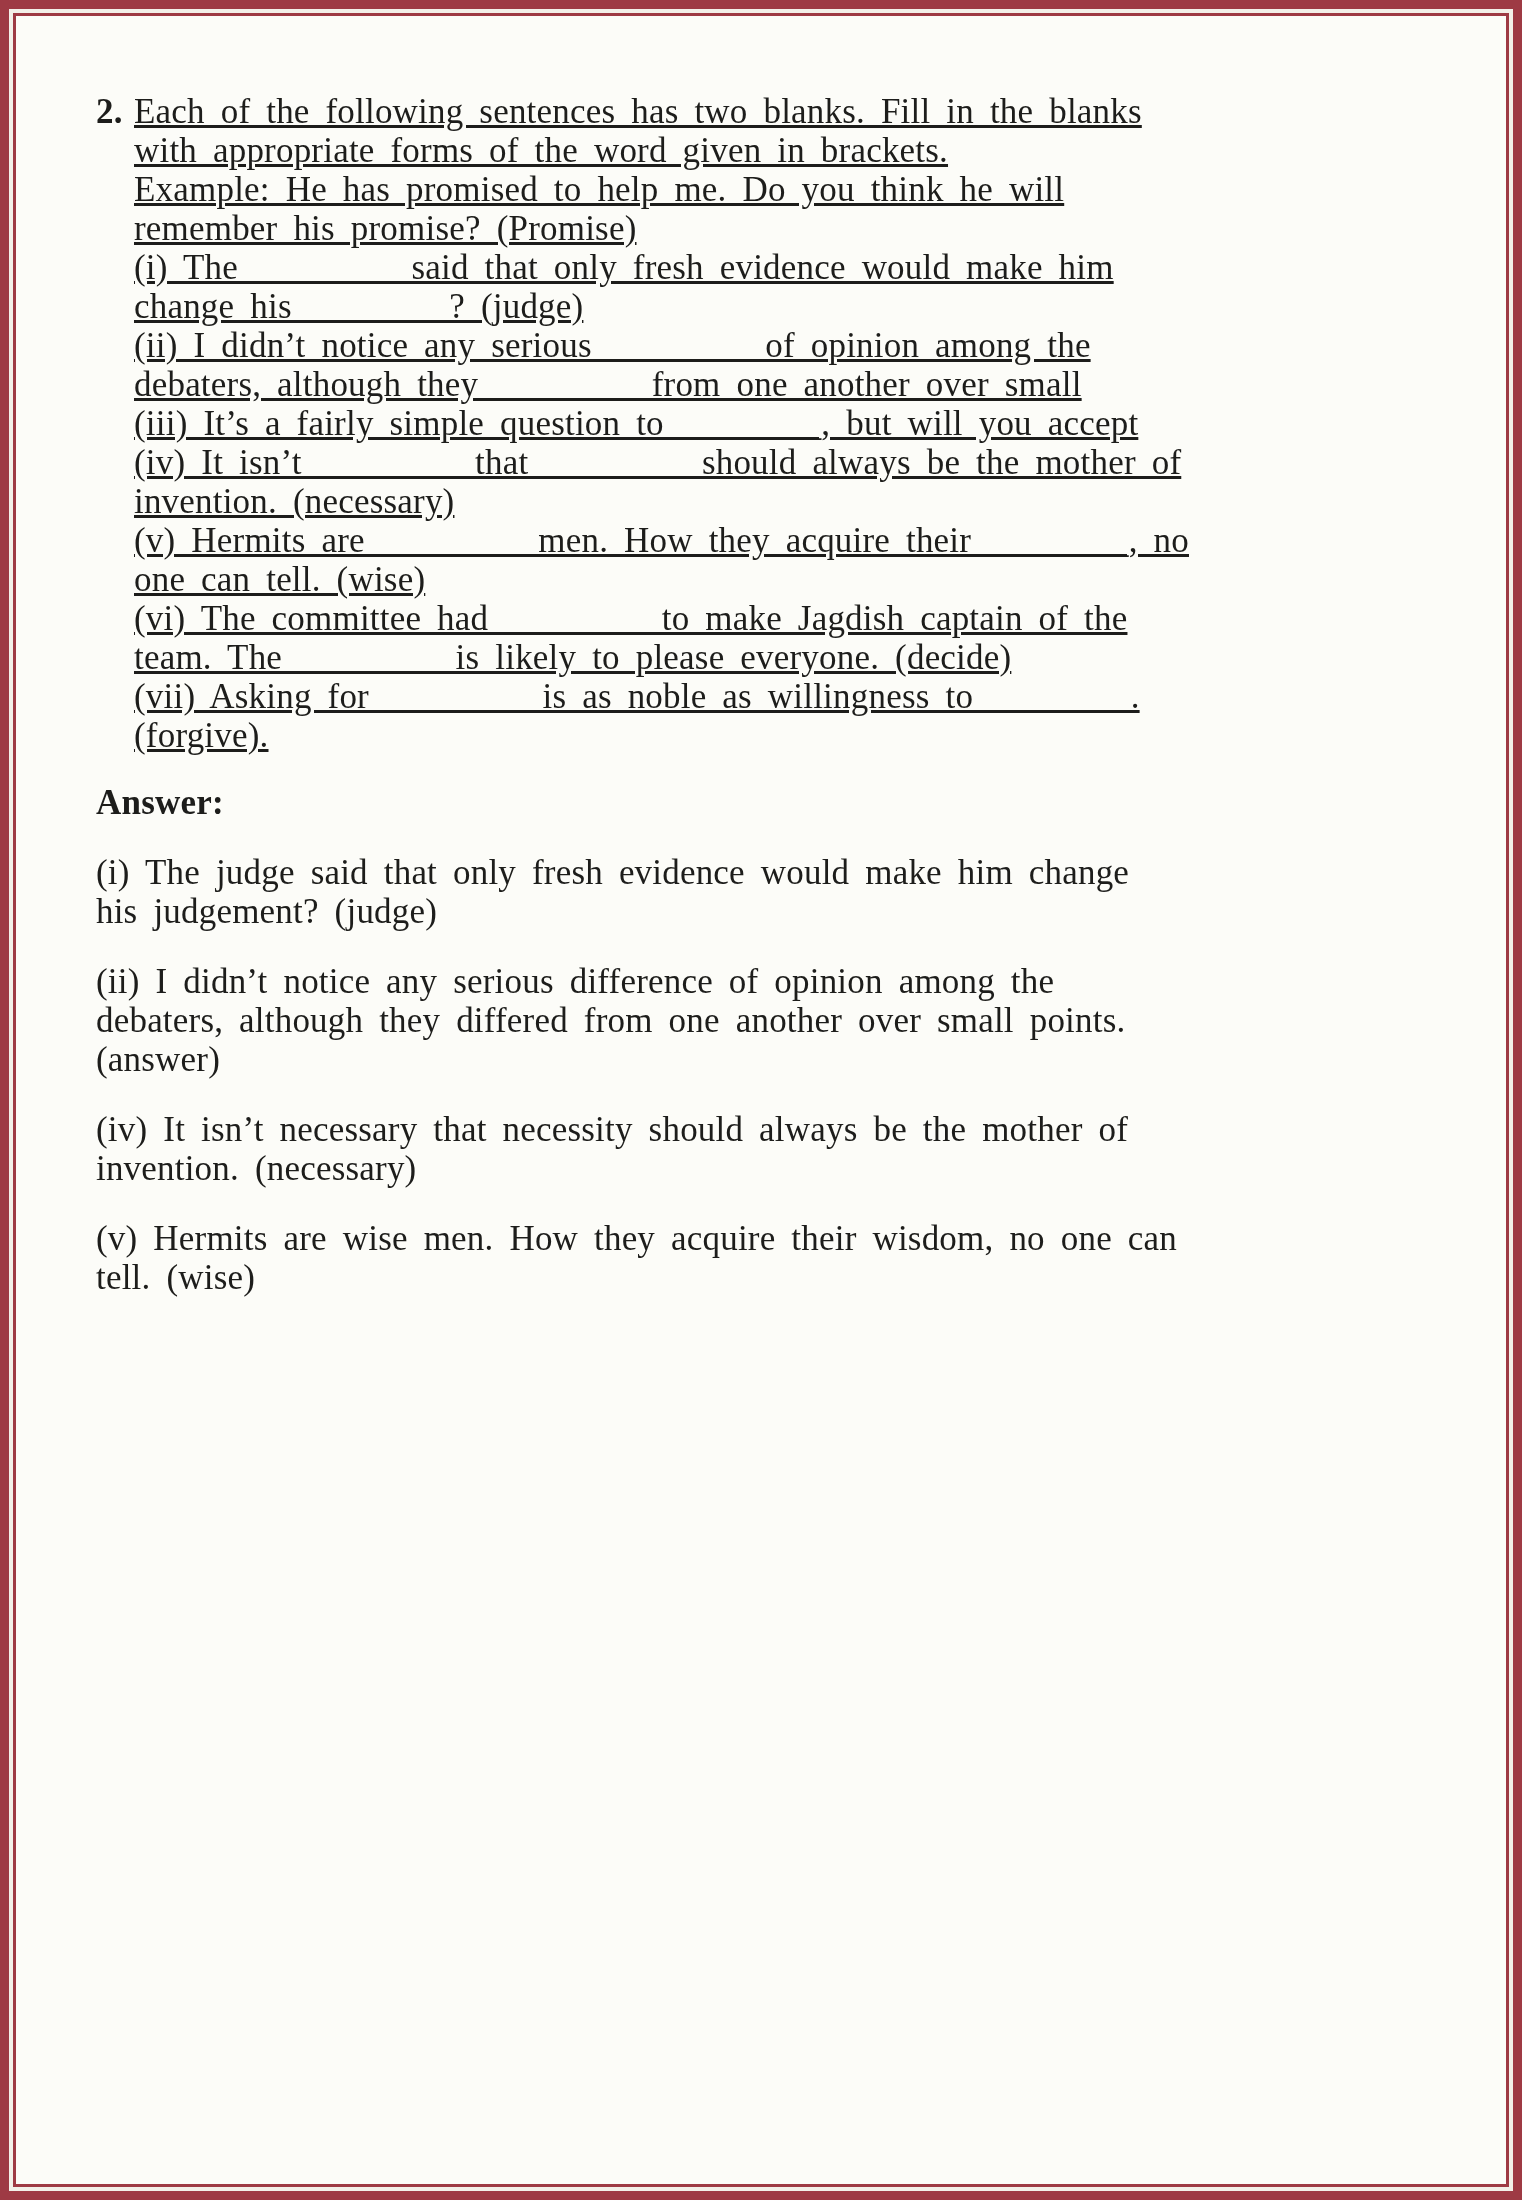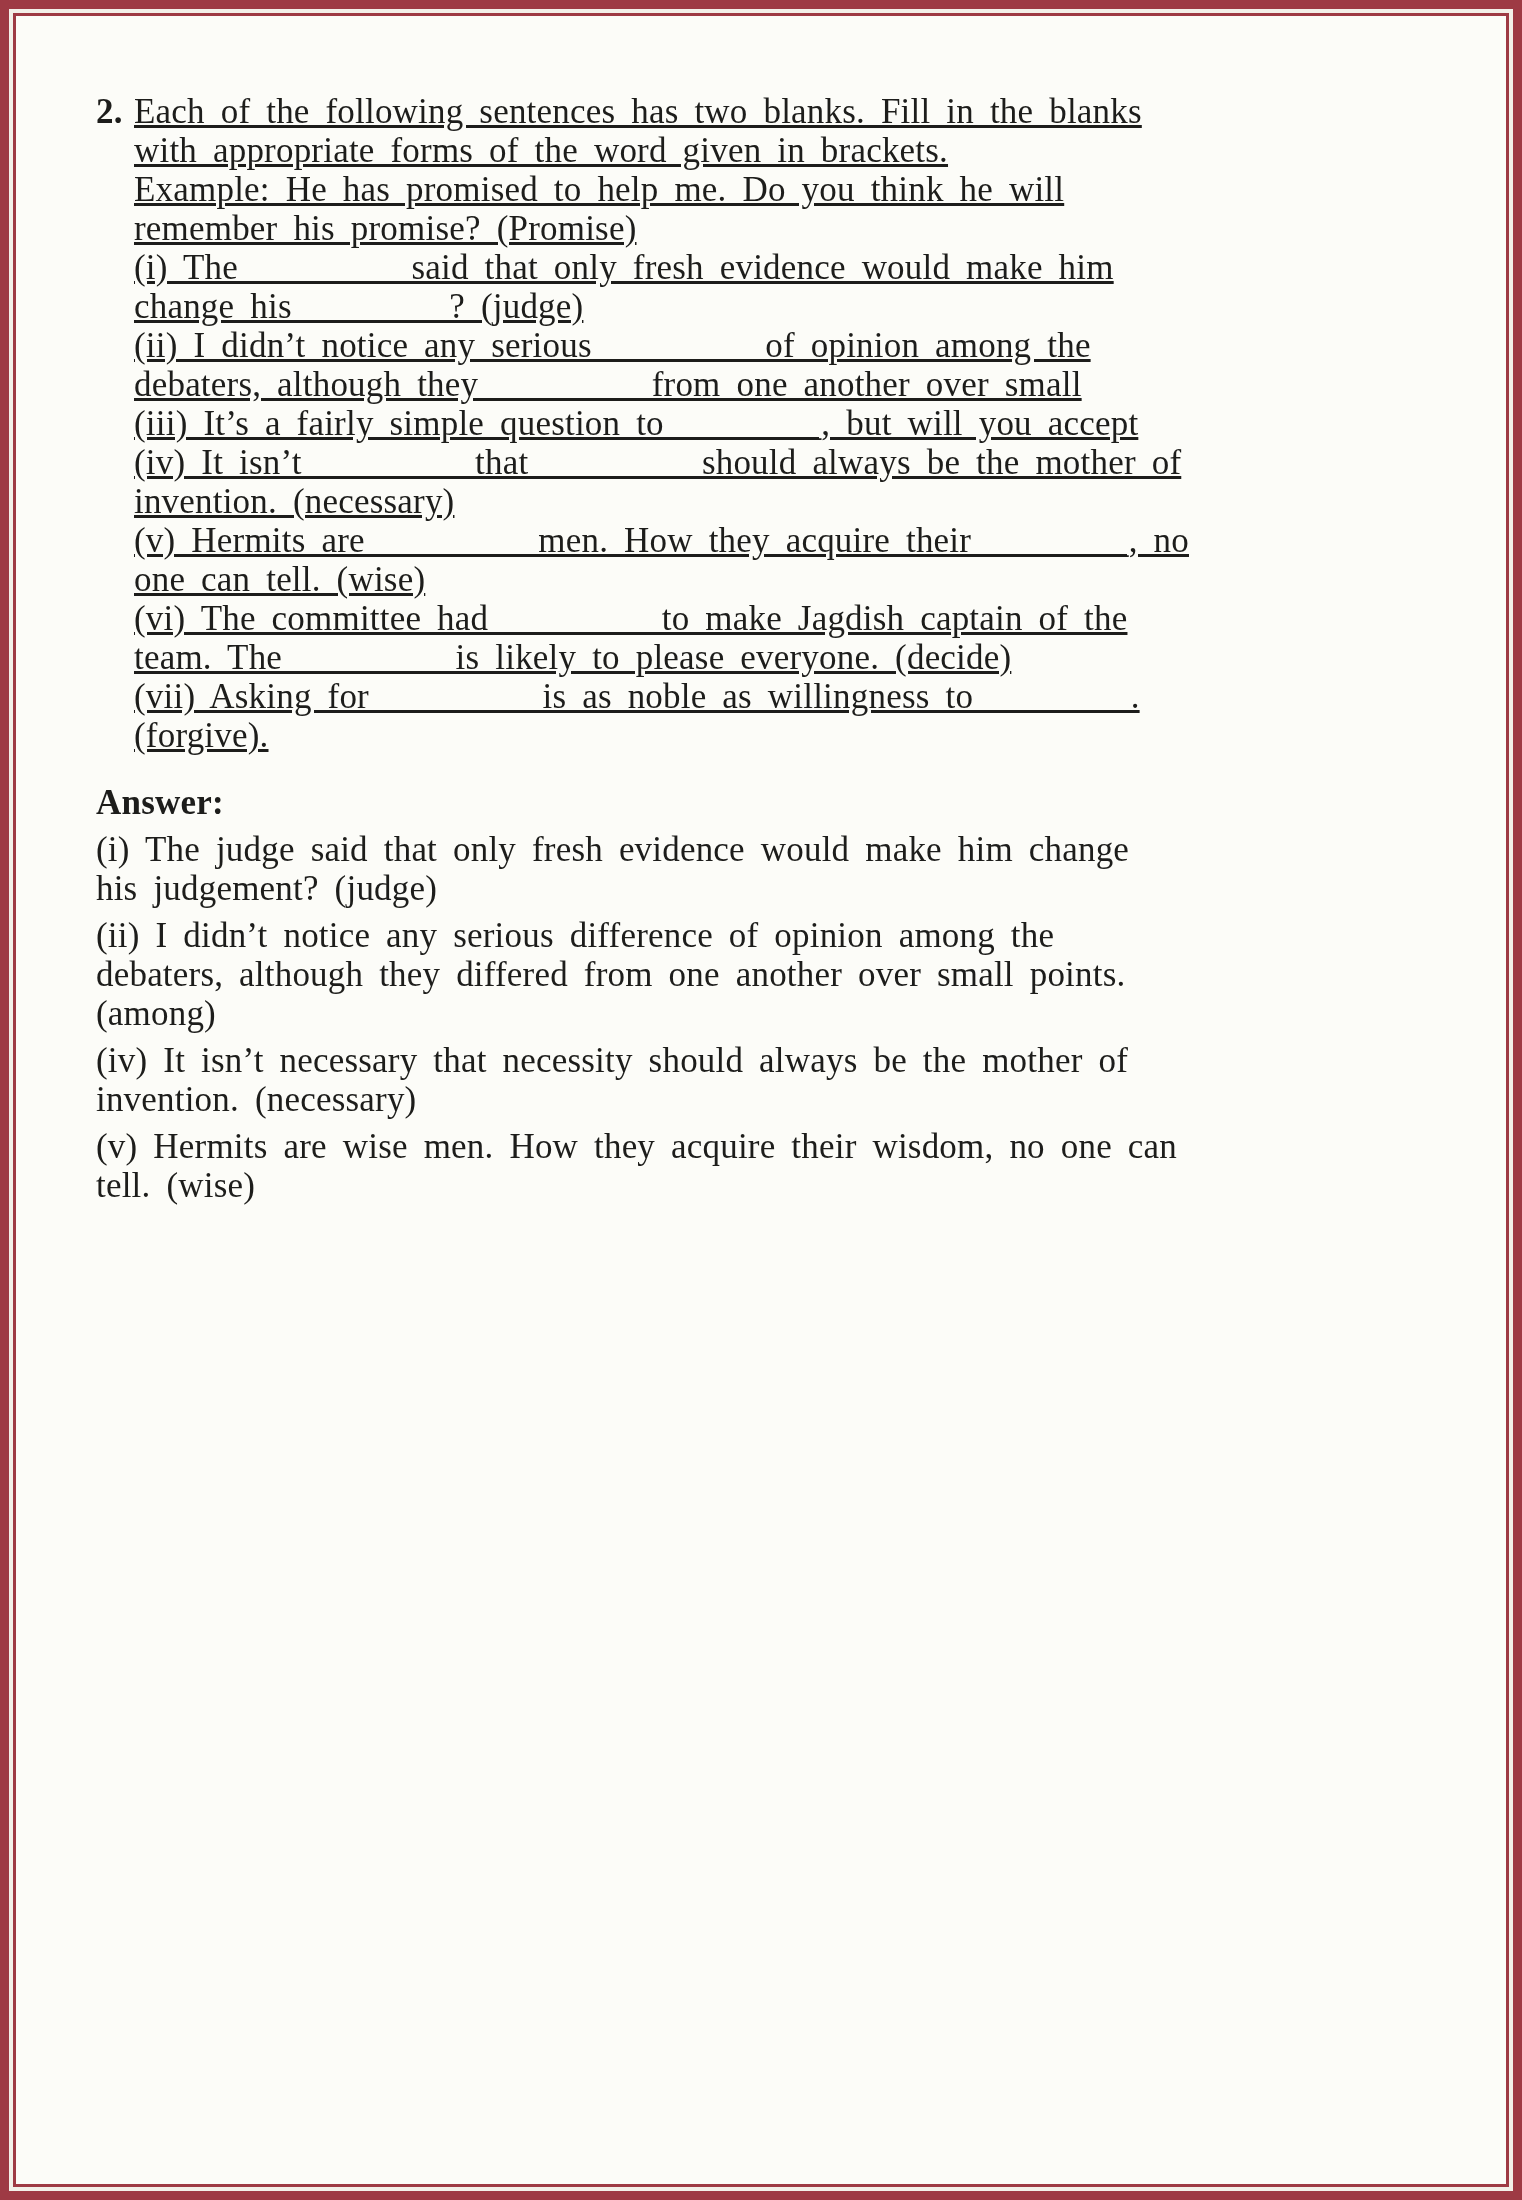--- a/index.html
+++ b/index.html
@@ -38,21 +38,21 @@
     width: 38px;
     flex: none;
     font-weight: bold;
   }
   .q-text { flex: 1; min-width: 0; text-decoration: underline; }
   .line { white-space: nowrap; }
   .answer-heading {
     font-weight: bold;
     margin-top: 28px;
   }
-  .answer-para { margin-top: 8px; }
+  .answer-para { margin-top: 31px; }
 </style>
 </head>
 <body>
 
 <div class="frame-outer"></div>
 <div class="frame-inner">
   <div class="content">
 
     <div class="q-block">
       <div class="q-num">2.</div>
@@ -80,21 +80,21 @@
     <div class="answer-heading">Answer:</div>
 
     <div class="answer-para">
       <div class="line">(i) The judge said that only fresh evidence would make him change</div>
       <div class="line">his judgement? (judge)</div>
     </div>
 
     <div class="answer-para">
       <div class="line">(ii) I didn’t notice any serious difference of opinion among the</div>
       <div class="line">debaters, although they differed from one another over small points.</div>
-      <div class="line">(among)</div>
+      <div class="line">(answer)</div>
     </div>
 
 
     <div class="answer-para">
       <div class="line">(iv) It isn’t necessary that necessity should always be the mother of</div>
       <div class="line">invention. (necessary)</div>
     </div>
 
     <div class="answer-para">
       <div class="line">(v) Hermits are wise men. How they acquire their wisdom, no one can</div>

